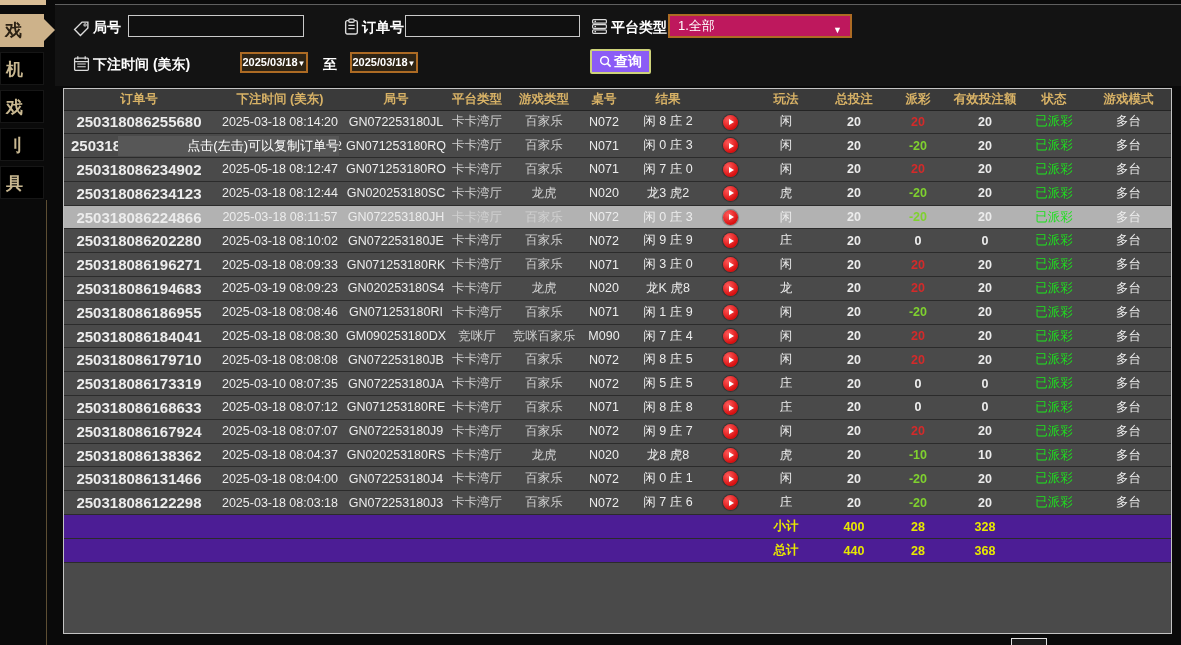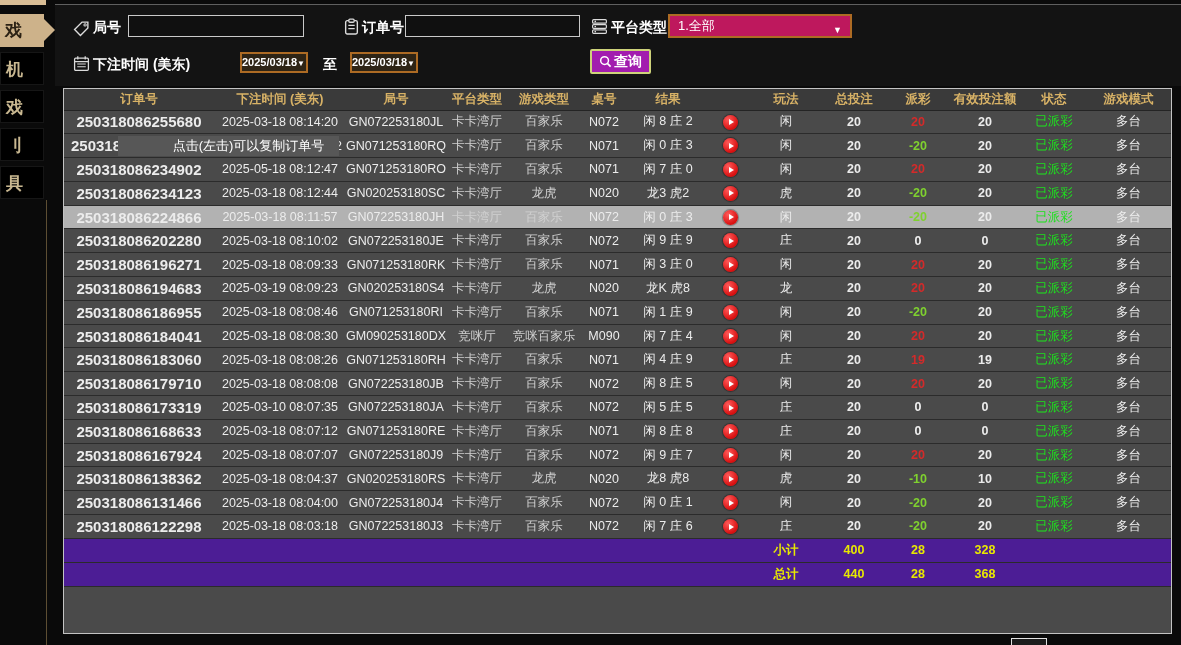--- a/index.html
+++ b/index.html
@@ -26,23 +26,23 @@
   
   #filters { position:absolute; left:55px; top:5px; width:1126px; height:81px; background:#131313; }
   .flabel { position:absolute; color:#fff; font-weight:bold; font-size:14px; line-height:22px; white-space:nowrap; }
   .ficon { position:absolute; width:17px; height:17px; }
   .txt-input { position:absolute; height:22px; background:#101010; border:1px solid #c9c9c9;
     color:#eee; font-size:13px; padding:0 5px; }
   .select-box { position:absolute; height:24px; background:#be185d; border:2px solid #ad6b24;
     color:#fff; font-size:13px; line-height:20px; padding:0 8px; cursor:pointer; }
   .select-box .caret { position:absolute; right:8px; top:4px; font-size:9px; color:#fff; }
   .date-box { position:absolute; height:21px; background:#2e2415; border:2px solid #ad6b24;
-    color:#fff; font-weight:bold; font-size:11px; line-height:17px; text-align:left; cursor:pointer; white-space:nowrap; }
+    color:#fff; font-weight:bold; font-size:11px; line-height:17px; text-align:center; cursor:pointer; white-space:nowrap; }
   .date-box .caret { font-size:8px; }
-  #search-btn { position:absolute; left:535px; top:44px; width:61px; height:25px; background:#a21caf;
+  #search-btn { position:absolute; left:535px; top:44px; width:61px; height:25px; background:#8b5cf6;
     border:2px solid #cdd27a; border-radius:2px; color:#fff; font-weight:bold; font-size:14px;
     display:flex; align-items:center; justify-content:center; gap:2px; cursor:pointer; }
 
   
   #table-wrap { position:absolute; left:63px; top:88px; width:1109px; height:546px;
     border:1px solid #c3c3c3; background:#4a4a4a; }
   table { border-collapse:collapse; table-layout:fixed; width:1107px; }
   th { height:21px; background:#3a3a3a; color:#d8b266; font-size:12.5px; font-weight:bold;
     border-bottom:1px solid #242424; text-align:center; overflow:hidden; white-space:nowrap; }
   td { height:23.8px; background:#4a4a4a; color:#ececec; font-size:12.5px; text-align:center;
@@ -57,21 +57,21 @@
   td.c-status { color:#1ee11e; }
   td.left-al { text-align:left; padding-left:7px; }
   td.right-al { text-align:right; padding-right:4px; }
   tr.totals td { color:#e8e800; font-weight:bold; background:#4c1d95; }
   .play-btn { display:inline-block; width:15px; height:15px; border-radius:50%;
     background:radial-gradient(circle at 35% 30%, #ff5a5a, #d80f0f 70%); position:relative;
     vertical-align:middle; cursor:pointer; box-shadow:0 0 1px 1px #00000055; }
   .play-btn::after { content:""; position:absolute; left:6px; top:4.5px;
     border-left:5px solid #fff; border-top:3px solid transparent; border-bottom:3px solid transparent; }
   #copy-tooltip { position:absolute; left:54px; top:47px; width:221px; height:20px;
-    background:#575757; color:#fff; font-size:13px; line-height:20px; text-align:center;
+    background:#575757; color:#fff; font-size:13px; line-height:20px; text-align:right;
     white-space:nowrap; z-index:6;padding-left:40px; }
   #pagination-partial { position:absolute; left:1011px; top:638px; width:36px; height:12px;
     background:#1c1c1c; border:1px solid #e0e0e0; }
 </style>
 </head>
 <body>
 
 <div id="stage">
   <div class="sidebar-topstrip"></div>
   <div class="top-line"></div>
@@ -336,36 +336,20 @@
             <td>闲 7 庄 4</td>
             <td><span class="play-btn"></span></td>
             <td>闲</td>
             <td class="c-bet">20</td>
             <td class="pos">20</td>
             <td class="c-bet">20</td>
             <td class="c-status">已派彩</td>
             <td>多台</td>
           </tr>
           <tr>
-            <td class="c-order">250318086183060</td>
-            <td>2025-03-18 08:08:26</td>
-            <td>GN071253180RH</td>
-            <td class="c-platform">卡卡湾厅</td>
-            <td class="c-gtype">百家乐</td>
-            <td>N071</td>
-            <td>闲 4 庄 9</td>
-            <td><span class="play-btn"></span></td>
-            <td>庄</td>
-            <td class="c-bet">20</td>
-            <td class="pos">19</td>
-            <td class="c-bet">19</td>
-            <td class="c-status">已派彩</td>
-            <td>多台</td>
-          </tr>
-          <tr>
             <td class="c-order">250318086179710</td>
             <td>2025-03-18 08:08:08</td>
             <td>GN072253180JB</td>
             <td class="c-platform">卡卡湾厅</td>
             <td class="c-gtype">百家乐</td>
             <td>N072</td>
             <td>闲 8 庄 5</td>
             <td><span class="play-btn"></span></td>
             <td>闲</td>
             <td class="c-bet">20</td>

